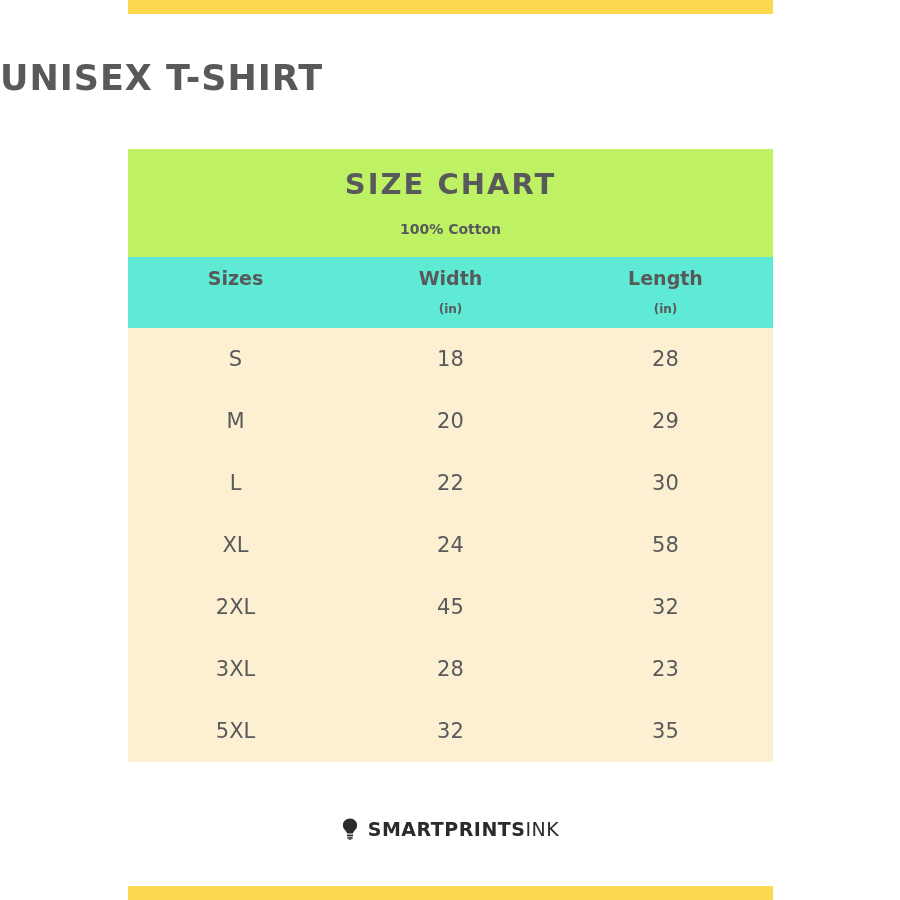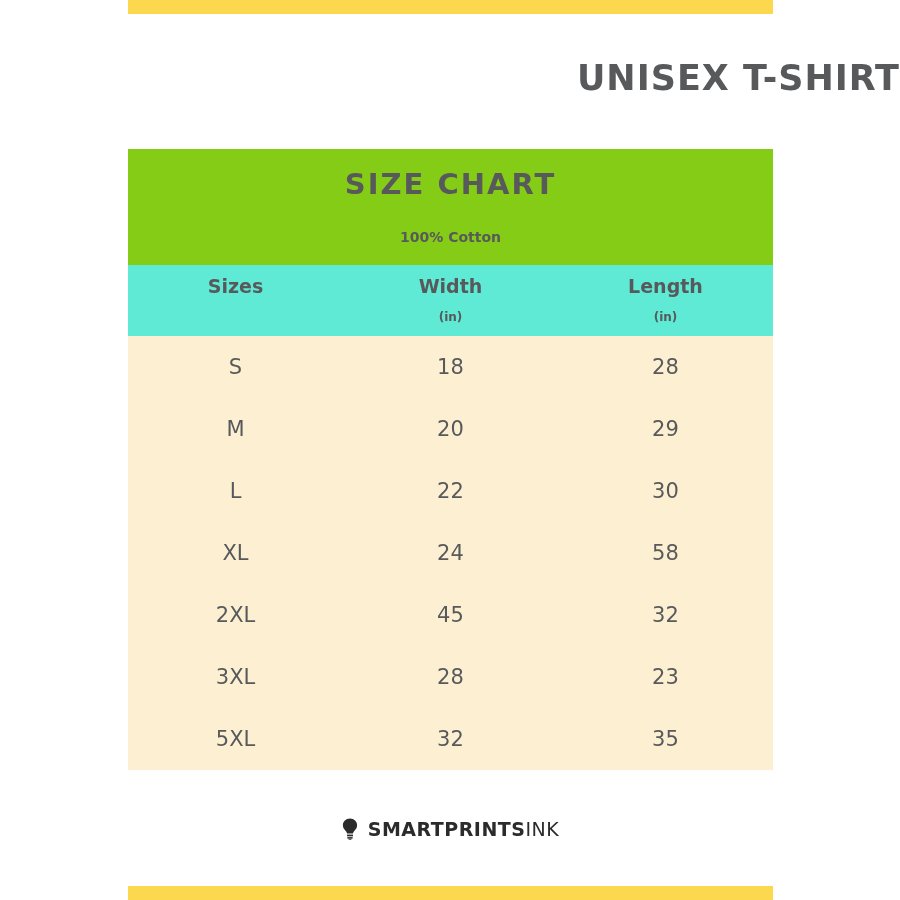--- a/index.html
+++ b/index.html
@@ -28,47 +28,47 @@
     background: #fcd84f;
   }
   .bar-top { top: 0px; }
   .bar-bottom { bottom: 0px; }
 
   .title {
     position: absolute;
     top: 58px;
     left: 0;
     width: 900px;
-    text-align: right;
+    text-align: left;
     font-size: 35px;
     font-weight: bold;
     letter-spacing: 1px;
     color: #58595b;
   }
 
   .chart-wrap {
     position: absolute;
     top: 149px;
     left: 128px;
     width: 645px;
   }
 
   .header-block {
-    background: #84cc16;
+    background: #bef264;
     padding: 18px 0 20px 0;
     text-align: center;
   }
   .header-block .sc-title {
     font-size: 29px;
     font-weight: bold;
     letter-spacing: 2px;
     color: #58595b;
   }
   .header-block .sc-sub {
-    margin-top: 28px;
+    margin-top: 20px;
     font-size: 14px;
     font-weight: bold;
     color: #58595b;
   }
 
   table.size-table {
     width: 645px;
     border-collapse: collapse;
     table-layout: fixed;
   }

